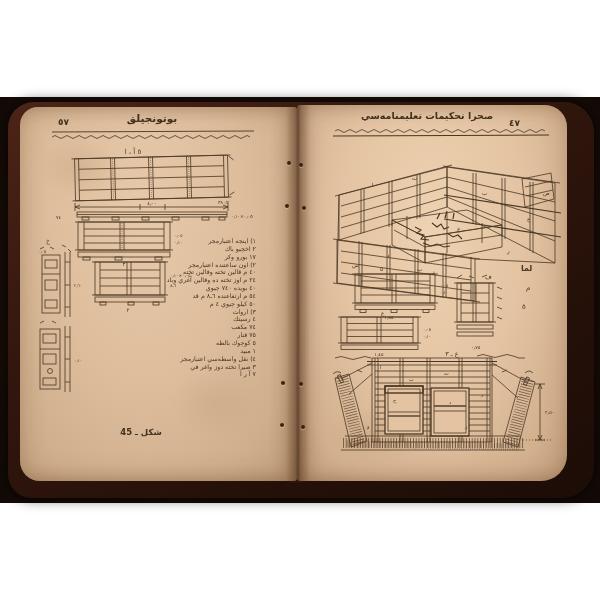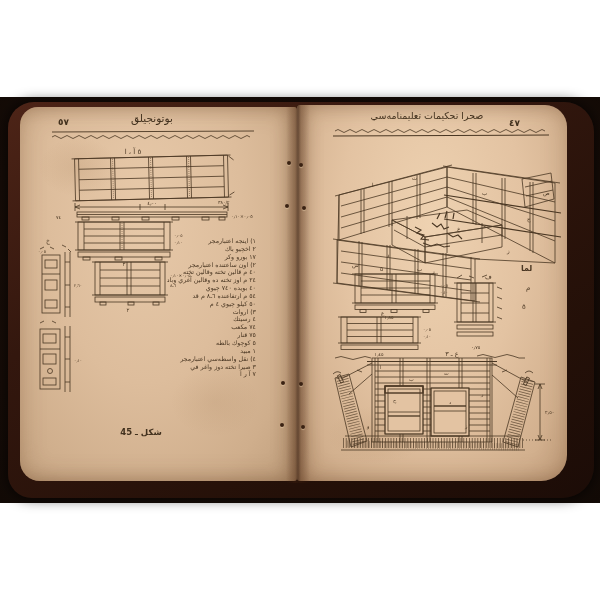--- a/index.html
+++ b/index.html
@@ -46,21 +46,21 @@
   }
   .gutter{
     position:absolute;left:286px;top:8px;width:24px;height:378px;
     background:linear-gradient(90deg,rgba(70,35,15,0) 0%,rgba(70,35,15,.30) 38%,rgba(45,22,10,.55) 50%,rgba(70,35,15,.28) 62%,rgba(70,35,15,0) 100%);
   }
   .hole{position:absolute;width:4px;height:4px;border-radius:50%;
     background:#3a2212;box-shadow:0 1px 1px rgba(240,215,180,.5);}
   .stain{position:absolute;border-radius:50%;pointer-events:none;}
   .arabic{direction:rtl;unicode-bidi:bidi-override;}
   .pg-num{position:absolute;font-size:9px;font-weight:bold;color:#41301d;}
-  .hdr{position:absolute;text-align:center;font-size:10.5px;font-weight:normal;color:#42311e;
+  .hdr{position:absolute;text-align:center;font-size:10.5px;font-weight:bold;color:#42311e;
     letter-spacing:.3px;white-space:nowrap;}
   .rule-svg{position:absolute;}
   .legend{
     position:absolute;left:141px;top:130px;width:95px;
     direction:rtl;text-align:right;font-size:6.3px;line-height:7.85px;
     color:#4a3723;white-space:nowrap;
   }
   .legend-line{overflow:visible;}
   .caption{position:absolute;left:86px;top:320px;width:70px;text-align:center;
     font-size:8.5px;font-weight:bold;color:#42311e;}

